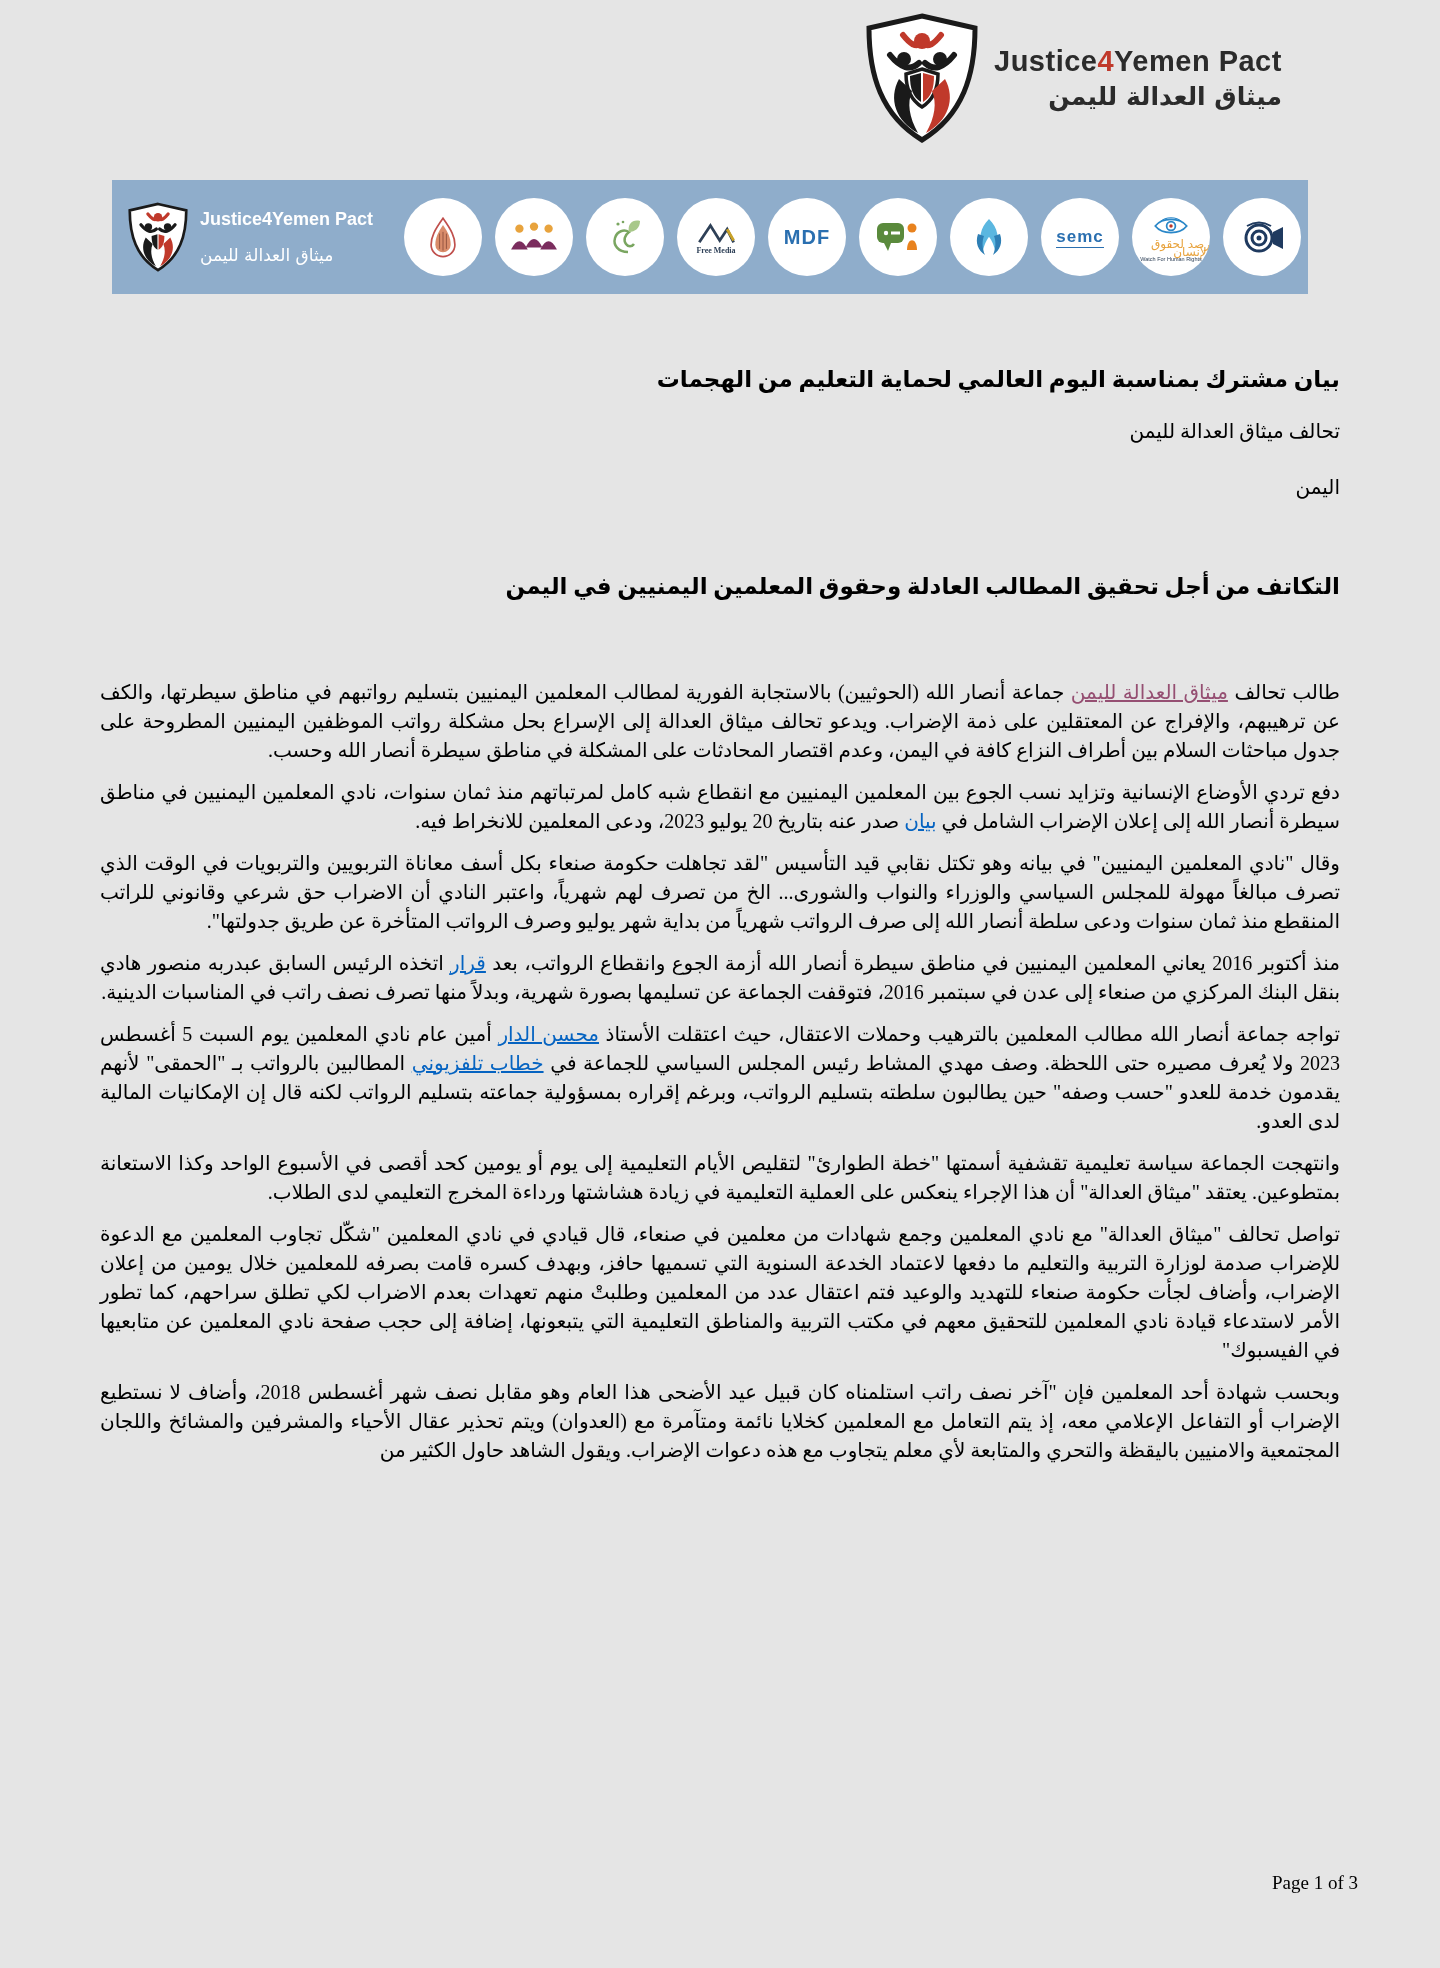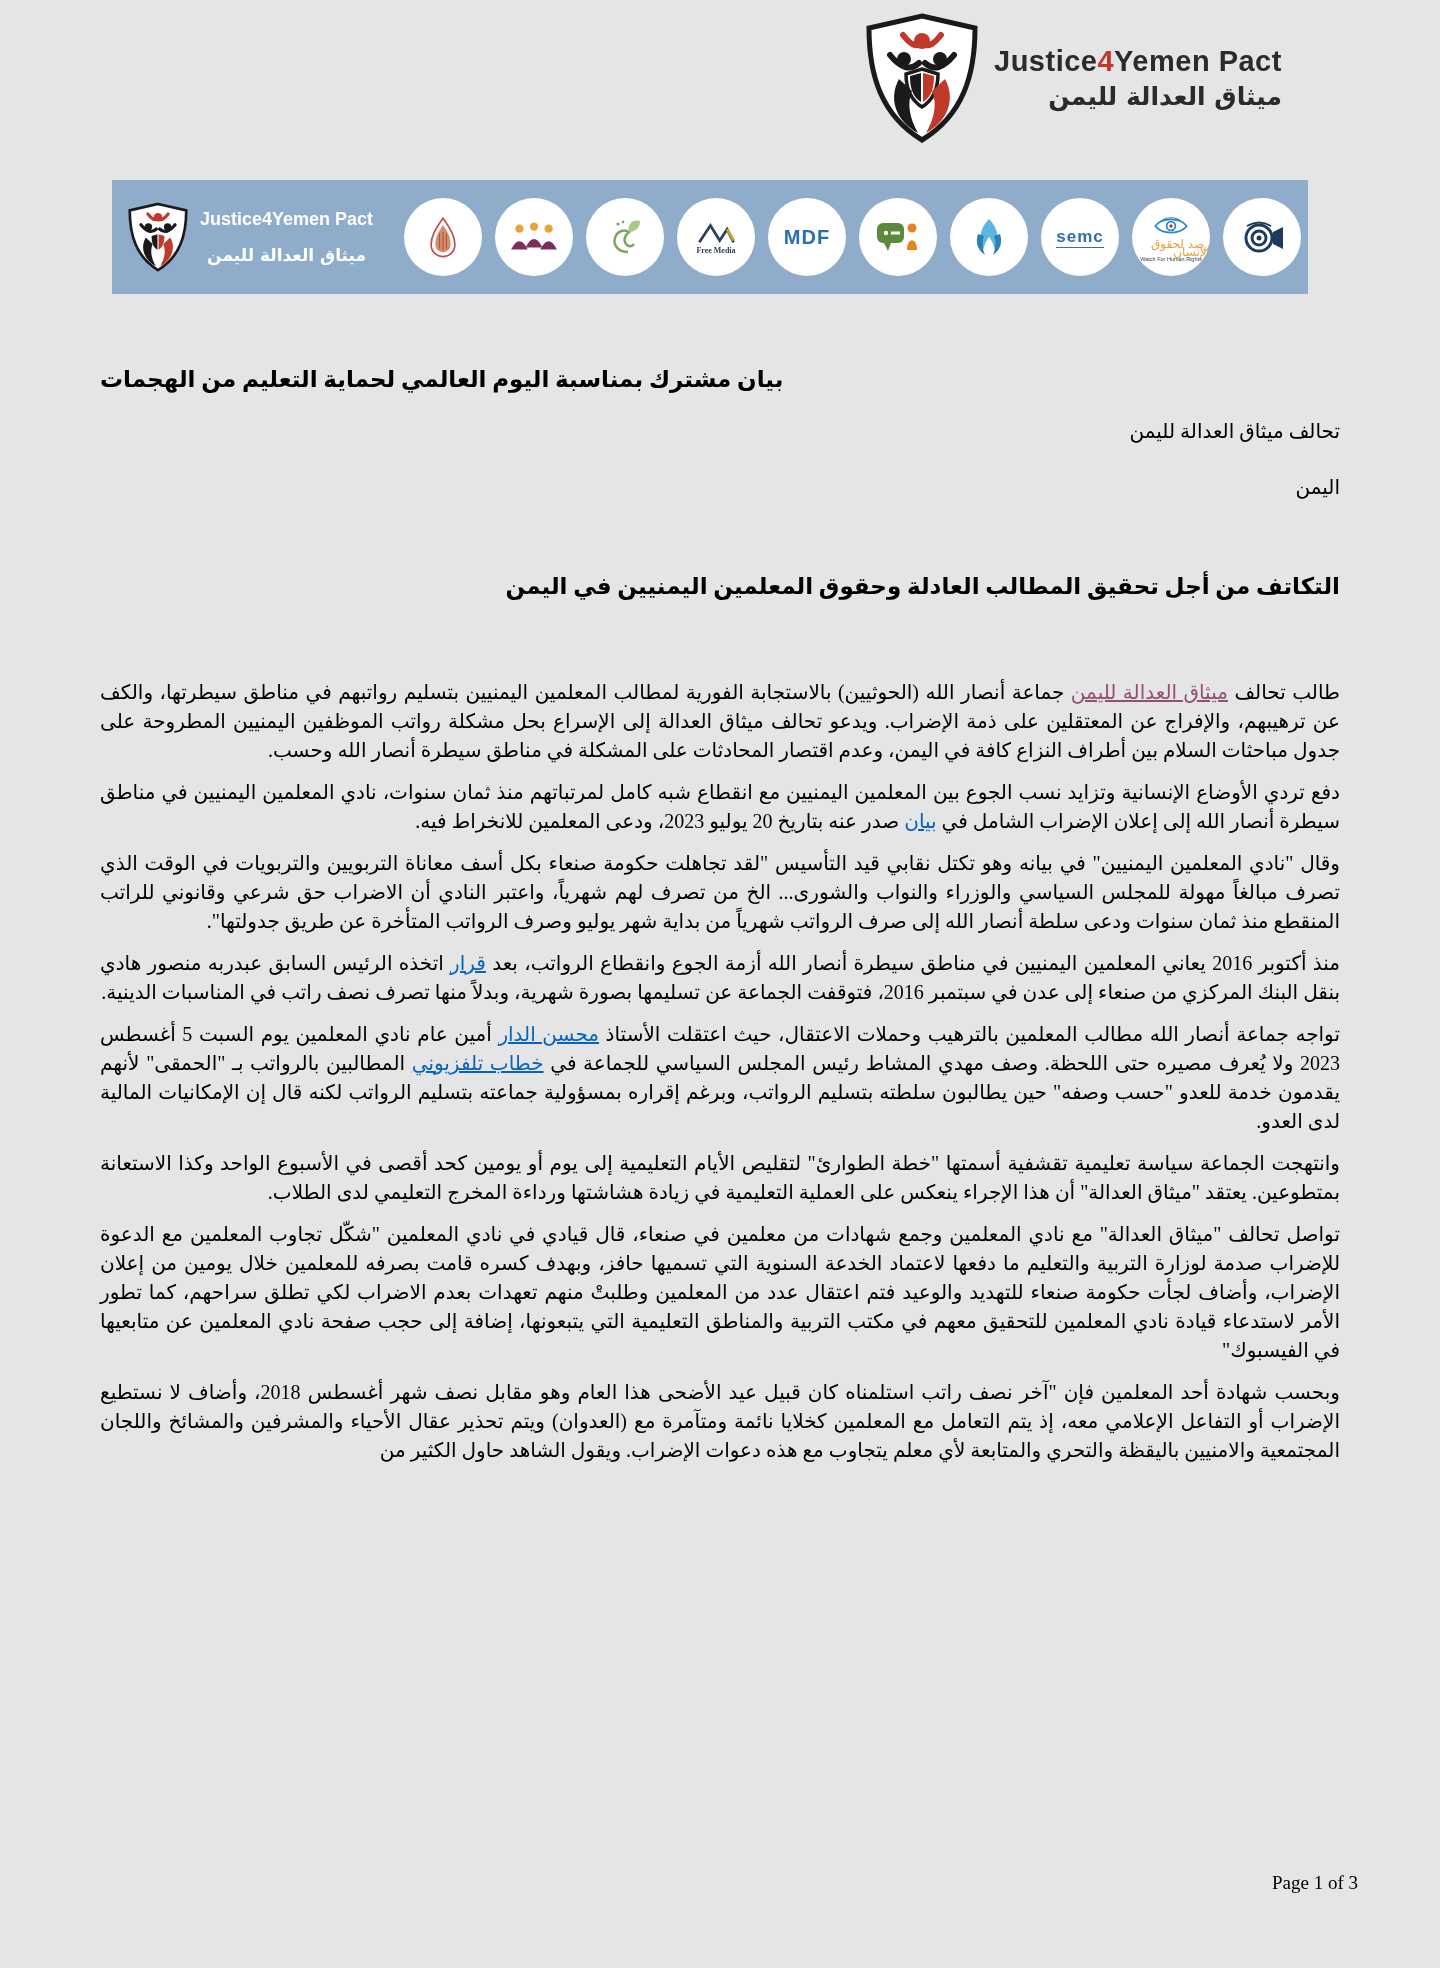--- a/index.html
+++ b/index.html
@@ -14,33 +14,33 @@
   .brand-en{font-family:"Liberation Sans","DejaVu Sans",sans-serif;font-weight:bold;font-size:29px;color:#2b2b2b;letter-spacing:.5px;}
   .brand-en .num{color:#c0392b;}
   .brand-ar{font-family:"DejaVu Sans",sans-serif;font-weight:bold;font-size:25px;color:#2b2b2b;direction:rtl;text-align:right;margin-top:4px;}
 
   
   .banner{position:absolute;left:112px;top:180px;width:1196px;height:114px;background:#8fadcb;
           display:flex;align-items:center;padding:0 14px;box-sizing:border-box;}
   .banner-logo{display:flex;align-items:center;gap:10px;width:278px;flex:0 0 auto;}
   .banner-logo .shield{width:64px;height:70px;}
   .banner-brand-en{font-family:"Liberation Sans","DejaVu Sans",sans-serif;font-weight:bold;font-size:18px;color:#fff;}
-  .banner-brand-ar{font-family:"DejaVu Sans",sans-serif;font-weight:bold;font-size:17px;color:#fff;direction:rtl;text-align:center;margin-top:15px;}
+  .banner-brand-ar{font-family:"DejaVu Sans",sans-serif;font-weight:normal;font-size:17px;color:#fff;direction:rtl;text-align:left;margin-top:15px;}
   .partners{display:flex;gap:13px;margin-left:auto;align-items:center;}
   .partner{width:78px;height:78px;border-radius:50%;background:#fff;flex:0 0 auto;
            display:flex;flex-direction:column;align-items:center;justify-content:center;overflow:hidden;}
   .p-label{font-family:"Liberation Serif",serif;font-size:8px;font-weight:bold;color:#2e4057;line-height:9px;}
   .p-label-ar{font-family:"DejaVu Sans",sans-serif;font-size:12px;color:#e8a33d;line-height:8px;direction:rtl;}
   .p-label-en{font-family:"Liberation Sans",sans-serif;font-size:5.5px;color:#2e4057;line-height:7px;}
   .mdf-text{font-family:"Liberation Sans",sans-serif;font-weight:bold;font-size:20px;color:#2a6fb0;letter-spacing:1px;}
   .semc-text{font-family:"Liberation Sans",sans-serif;font-weight:bold;font-size:17px;color:#2a6fb0;letter-spacing:1px;border-bottom:1.5px solid #2a6fb0;text-align:center;}
 
   
   .doc{position:absolute;left:100px;top:366px;width:1240px;}
-  .title{ text-align:left;font-weight:bold;font-size:23px;direction:rtl;color:#000;}
+  .title{ text-align:right;font-weight:bold;font-size:23px;direction:rtl;color:#000;}
   .meta{ text-align:right;direction:rtl;font-size:20px;line-height:56px;margin-top:10px;}
   .meta .date{direction:ltr;unicode-bidi:embed;display:inline-block;}
   .subtitle{text-align:right;font-weight:bold;font-size:23px;direction:rtl;margin-top:58px;}
   .paragraphs{margin-top:78px;}
   p.para{font-size:20px;line-height:29px;margin:0 0 13px 0;text-align:justify;direction:rtl;}
   a.link{color:#0563c1;text-decoration:underline;}
   a.visited-link{color:#954f72;text-decoration:underline;}
 
   .footer{position:absolute;top:1872px;right:106px;font-size:19px;font-family:"Liberation Serif",serif;color:#000;}
 </style>

